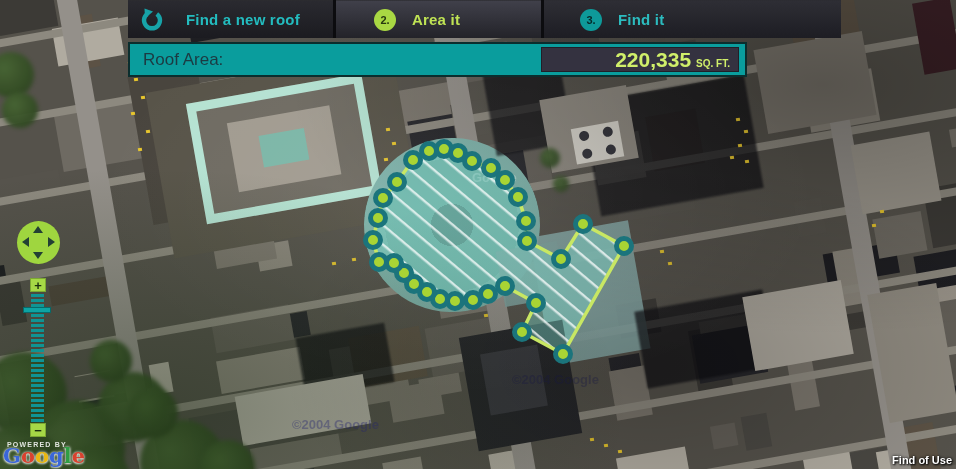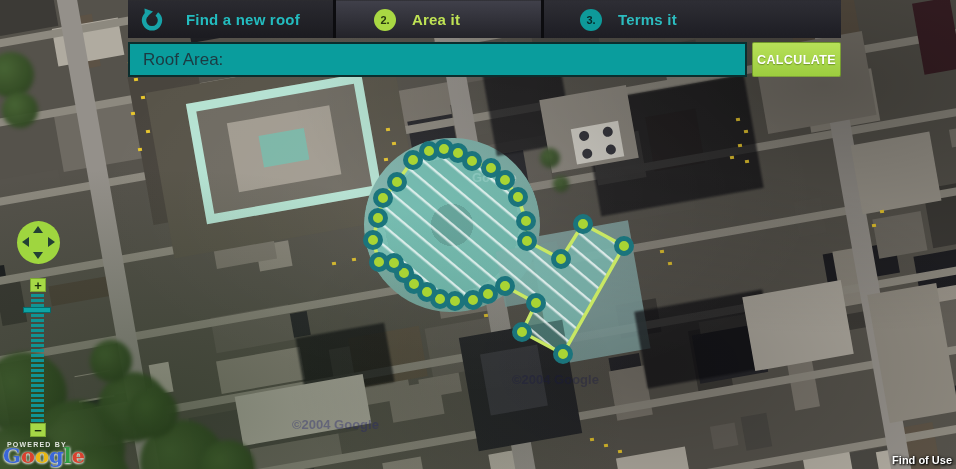--- a/index.html
+++ b/index.html
@@ -323,28 +323,31 @@
         <polygon points="4.5,0.5 13,3.5 5,10.5" fill="#17a3a8"></polygon>
       </svg>
       <span class="lbl">Find a new roof</span>
     </div>
     <div class="tab tab2">
       <span class="badge g">2.</span>
       <span class="lbl">Area it</span>
     </div>
     <div class="tab tab3">
       <span class="badge t">3.</span>
-      <span class="lbl">Terms it</span>
+      <span class="lbl">Find it</span>
     </div>
   </div>
 
   <div class="roofbar">
     <span class="rlabel">Roof Area:</span>
+    <div class="valuebox">
+      <span class="val">220,335</span>
+      <span class="unit">SQ. FT.</span>
+    </div>
   </div>
-  <div class="calc">CALCULATE</div>
 
   <div class="pan">
     <i class="au"></i>
     <i class="ad"></i>
     <i class="al"></i>
     <i class="ar"></i>
   </div>
   <div class="zbtn zin">+</div>
   <div class="zticks"></div>
   <div class="zhandle"></div>

